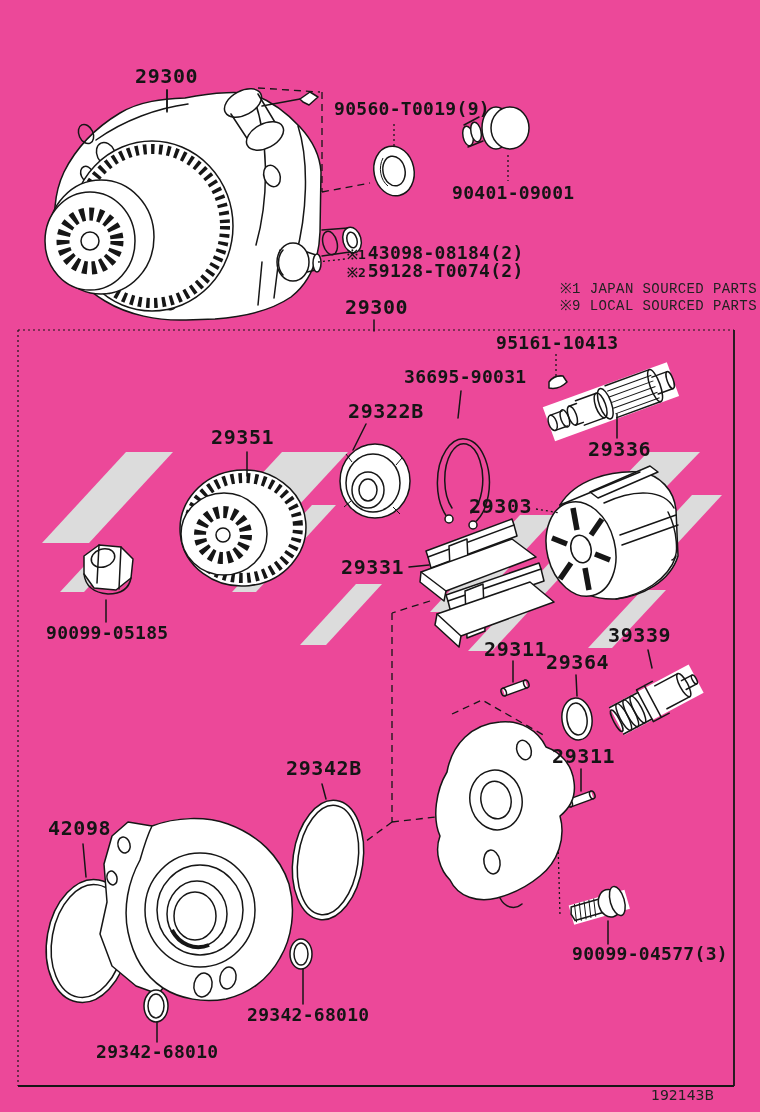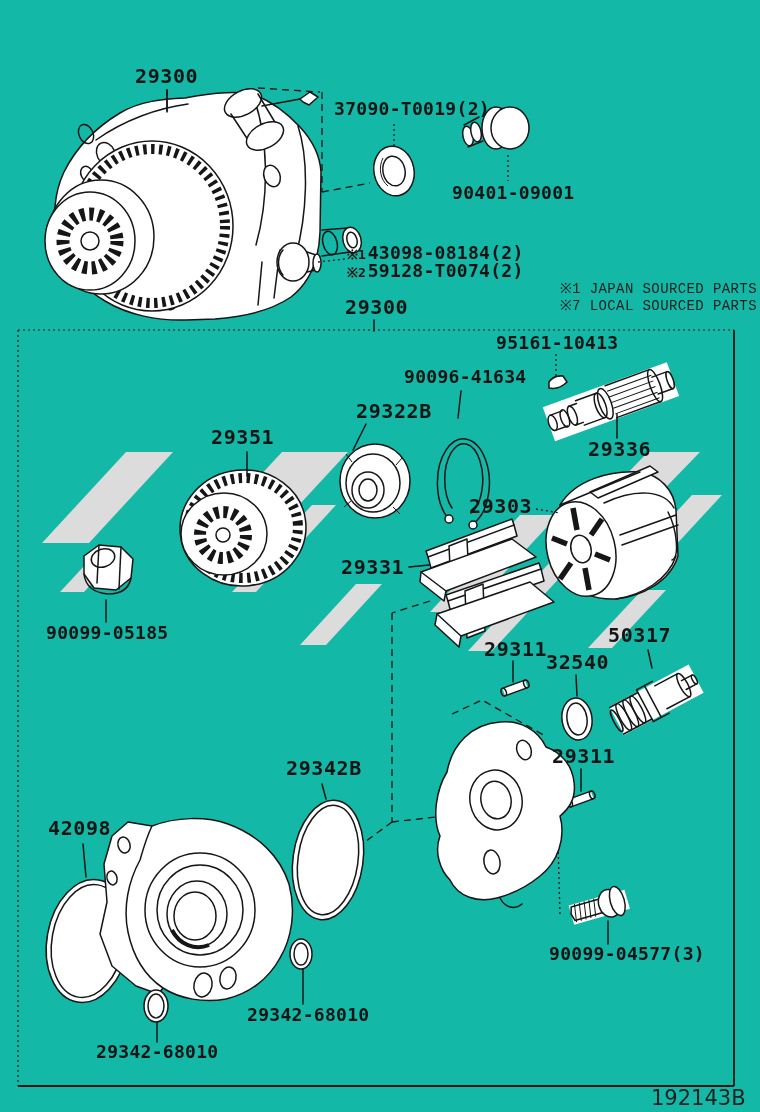--- a/index.html
+++ b/index.html
@@ -1,24 +1,24 @@
 <!DOCTYPE html>
 <html><head>
 <meta charset="utf-8">
 <style>
   html,body{margin:0;padding:0;background:#fff;}
-  #canvas{position:relative;width:760px;height:1112px;background:#14b8a6;overflow:hidden;
+  #canvas{position:relative;width:760px;height:1112px;background:#ec4899;overflow:hidden;
           font-family:"DejaVu Sans Mono",monospace;color:#151515;}
   #art{position:absolute;left:0;top:0;}
   .lbl{position:absolute;white-space:nowrap;line-height:1;color:#151515;}
   .pn{font-weight:700;font-size:18px;letter-spacing:0.3px;}
   .pn-lg{font-weight:700;font-size:20px;letter-spacing:0.6px;}
   .pfx{font-size:13px;font-weight:700;margin-right:2px;}
   .note{font-family:Liberation Mono, monospace;font-size:14px;letter-spacing:0.4px;color:#222;}
-  .doccode{font-family:"DejaVu Sans",sans-serif;font-size:21px;color:#222;}
+  .doccode{font-family:"DejaVu Sans",sans-serif;font-size:14px;color:#222;}
   
   .ln{fill:none;stroke:#161616;stroke-width:1.5;stroke-linejoin:round;stroke-linecap:round;}
   .lnw{fill:#fff;stroke:#161616;stroke-width:1.5;stroke-linejoin:round;stroke-linecap:round;}
   .thin{fill:none;stroke:#161616;stroke-width:1;}
   .dot{fill:none;stroke:#161616;stroke-width:1.3;stroke-dasharray:2 3;}
   .dsh{fill:none;stroke:#161616;stroke-width:1.3;stroke-dasharray:7 5;}
   .frame-dot{fill:none;stroke:#161616;stroke-width:1.2;stroke-dasharray:2 3;}
   .frame-solid{fill:none;stroke:#161616;stroke-width:1.8;}
   .wm{fill:#dcdcdc;stroke:none;}
 </style>
@@ -309,47 +309,47 @@
     <ellipse class="ln" cx="301" cy="954" rx="7" ry="11"></ellipse>
     <path class="ln" d="M303,969 L303,1004"></path>
   </g>
 
   <g>
     <path class="ln" d="M167,90 L167,111"></path>
   </g>
 </svg>
 
 <div class="lbl pn-lg" style="left:135px;top:66px">29300</div>
-<div class="lbl pn" style="left:334px;top:100px">37090-T0019(2)</div>
+<div class="lbl pn" style="left:334px;top:100px">90560-T0019(9)</div>
 <div class="lbl pn" style="left:452px;top:184px">90401-09001</div>
 
 <div class="lbl" style="left:347px;top:244px">
   <span class="pfx">※1</span><span class="pn">43098-08184(2)</span>
 </div>
 <div class="lbl" style="left:347px;top:262px">
   <span class="pfx">※2</span><span class="pn">59128-T0074(2)</span>
 </div>
 
 <div class="lbl note" style="left:560px;top:282px">※1 JAPAN SOURCED PARTS</div>
-<div class="lbl note" style="left:560px;top:299px">※7 LOCAL SOURCED PARTS</div>
+<div class="lbl note" style="left:560px;top:299px">※9 LOCAL SOURCED PARTS</div>
 
 <div class="lbl pn-lg" style="left:345px;top:297px">29300</div>
 <div class="lbl pn" style="left:496px;top:334px">95161-10413</div>
-<div class="lbl pn" style="left:404px;top:368px">90096-41634</div>
-<div class="lbl pn-lg" style="left:356px;top:401px">29322B</div>
+<div class="lbl pn" style="left:404px;top:368px">36695-90031</div>
+<div class="lbl pn-lg" style="left:348px;top:401px">29322B</div>
 <div class="lbl pn-lg" style="left:211px;top:427px">29351</div>
 <div class="lbl pn-lg" style="left:588px;top:439px">29336</div>
 <div class="lbl pn-lg" style="left:469px;top:496px">29303</div>
 <div class="lbl pn-lg" style="left:341px;top:557px">29331</div>
 <div class="lbl pn" style="left:46px;top:624px">90099-05185</div>
 <div class="lbl pn-lg" style="left:484px;top:639px">29311</div>
-<div class="lbl pn-lg" style="left:546px;top:652px">32540</div>
-<div class="lbl pn-lg" style="left:608px;top:625px">50317</div>
+<div class="lbl pn-lg" style="left:546px;top:652px">29364</div>
+<div class="lbl pn-lg" style="left:608px;top:625px">39339</div>
 <div class="lbl pn-lg" style="left:552px;top:746px">29311</div>
 <div class="lbl pn-lg" style="left:286px;top:758px">29342B</div>
 <div class="lbl pn-lg" style="left:48px;top:818px">42098</div>
-<div class="lbl pn" style="left:549px;top:945px">90099-04577(3)</div>
+<div class="lbl pn" style="left:572px;top:945px">90099-04577(3)</div>
 <div class="lbl pn" style="left:247px;top:1006px">29342-68010</div>
 <div class="lbl pn" style="left:96px;top:1043px">29342-68010</div>
 
 <div class="lbl doccode" style="left:651px;top:1088px">192143B</div>
 
 </div>
 
 </body></html>

